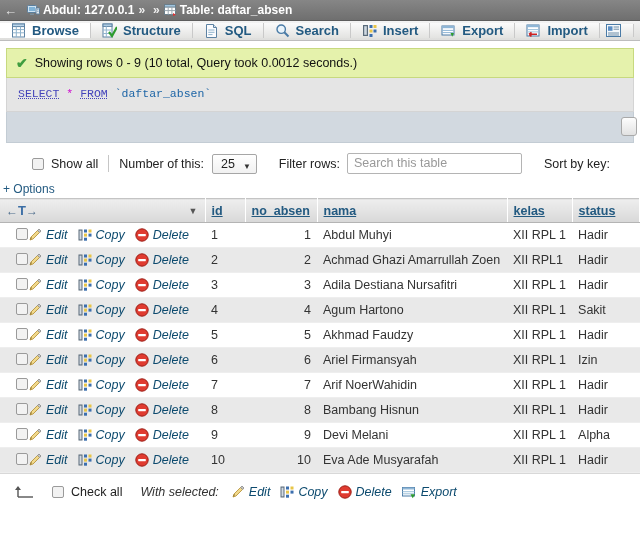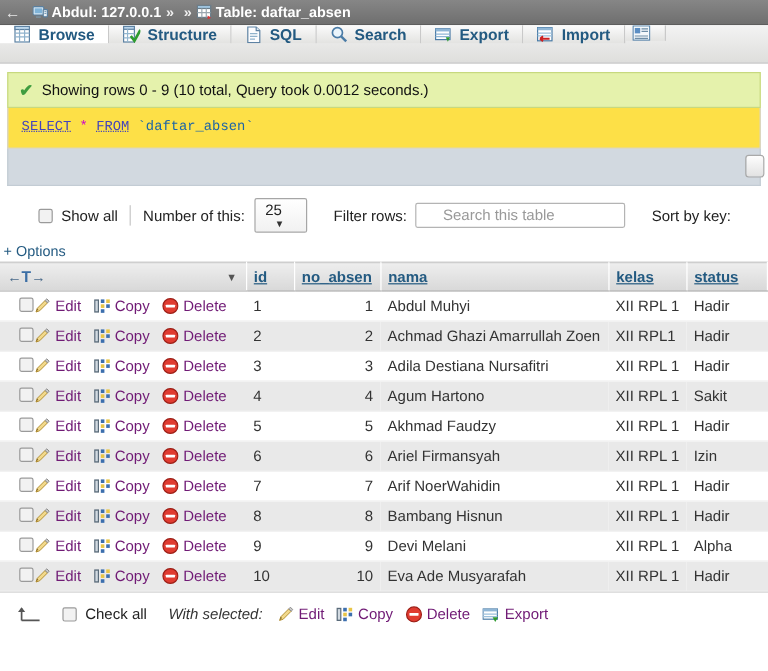--- a/index.html
+++ b/index.html
@@ -33,26 +33,26 @@
     font-weight: normal;
     line-height: 1;
   }
   #topbar .crumb { display: flex; align-items: center; white-space: nowrap; }
   #topbar .sep { margin: 0 4px; color: #efefef; font-weight: bold; }
 
   .mini-icon { display: inline-block; margin-right: 3px; vertical-align: middle; }
 
   
   #tabbar {
-    height: 32px;
+    height: 20px;
     background: #e5e5e5;
     background: linear-gradient(to bottom,#f3f3f3 0%, #dededc 100%);
     border-bottom: 1px solid #bdbdbd;
     display: flex;
-    align-items: flex-start;
+    align-items: center;
     overflow: hidden;
   }
   .tab {
     display: flex; align-items: center;
     padding: 0 11px;
     border-right: 1px solid #c9c9c9;
     color: #235a81;
     font-size: 13px;
     font-weight: bold;
     white-space: nowrap;
@@ -74,21 +74,21 @@
     padding: 7px 9px;
     font-size: 12.5px;
     display: flex; align-items: center;
     color: #111;
   }
   #successbox .chk {
     color: #3f9d3f; font-size: 14px; font-weight: bold;
     margin-right: 7px; line-height: 1;
   }
   #sqlbox {
-    background: #fde047;
+    background: #e5e5e5;
     border: 1px solid #d4d4d4;
     border-top: none;
     padding: 9px 11px 11px 11px;
     font-family: "Liberation Mono", monospace;
     font-size: 11.5px;
   }
   .kw { color: #4444bb; text-decoration: underline; text-decoration-style: dotted; }
   .star { color: #cc00cc; }
   .tbl { color: #1d65a6; }
 
@@ -126,36 +126,35 @@
   #controls .lbl { margin-left: 7px; }
   #controls .vbar {
     width: 1px; height: 17px; background: #c6c6c6;
     margin: 0 10px;
   }
   .selectbox {
     border: 1px solid #a6a6a6;
     background: linear-gradient(to bottom,#fff,#f1f1f1);
     border-radius: 2px;
     padding: 2px 5px 2px 8px;
-    display: flex; align-items: flex-start;
+    display: flex; align-items: flex-end;
     min-width: 44px;
     justify-content: space-between;
     margin-left: 8px;
     font-size: 12.5px;
-    flex-direction: column;
   }
   .selectbox .caret { font-size: 8px; margin-left: 8px; color: #333; }
   .textbox {
     border: 1px solid #b4b4b4;
     background: #fff;
     border-radius: 2px;
     height: 21px;
     width: 175px;
     margin-left: 7px;
-    padding: 0 22px;
+    padding: 0 6px;
     font-size: 12.5px;
     color: #999;
     line-height: 19px;
   }
   .spacer-lg { width: 22px; }
 
   #optionsline {
     padding-left: 3px;
     font-size: 12px;
     color: #235a81;
@@ -205,22 +204,23 @@
     height: 25px;
     vertical-align: middle;
   }
   tr.odd td  { background: #ffffff; }
   tr.even td { background: #e9e9e9; }
 
   td.acts { padding-left: 8px; }
   .actwrap { display: flex; align-items: center; gap: 0; }
   .act {
     display: inline-flex; align-items: center;
-    color: #701a75; cursor: pointer; margin-right: 10px;
+    color: #0c4a6e; cursor: pointer; margin-right: 10px;
     text-decoration: none;
+    font-style: italic;
   }
   .act:last-child { margin-right: 0; }
   .act .ai { margin-right: 4px; display: flex; align-items: center; }
   .cb-cell { width: 22px; text-align: center; padding-left: 10px !important; }
   td.num { text-align: right; color: #333; }
   td.idnum { text-align: left; padding-left: 8px; }
 
   
   #bottombar {
     display: flex; align-items: center;
@@ -326,20 +326,34 @@
   <div class="tab">
     <span class="tab-ico">
       <svg width="15" height="15" viewBox="0 0 15 15">
         <circle cx="6.2" cy="6.2" r="4.2" fill="#eaf4fb" stroke="#4a7ba6" stroke-width="1.4"></circle>
         <line x1="9.3" y1="9.3" x2="13.5" y2="13.5" stroke="#4a7ba6" stroke-width="2"></line>
       </svg>
     </span>
     <span>Search</span>
   </div>
 
+  <div class="tab">
+    <span class="tab-ico">
+      <svg width="15" height="15" viewBox="0 0 15 15">
+        <rect x="1" y="2" width="5" height="11" fill="#5a6b7a"></rect>
+        <rect x="2.2" y="3.2" width="2.6" height="8.6" fill="#cfd8e0"></rect>
+        <rect x="7.5" y="2" width="3" height="3" fill="#3c6fae"></rect>
+        <rect x="11.5" y="2" width="3" height="3" fill="#e8c547"></rect>
+        <rect x="7.5" y="6.5" width="3" height="3" fill="#e8c547"></rect>
+        <rect x="11.5" y="6.5" width="3" height="3" fill="#3c6fae"></rect>
+        <rect x="7.5" y="11" width="3" height="3" fill="#3c6fae"></rect>
+      </svg>
+    </span>
+    <span>Insert</span>
+  </div>
 
   <div class="tab">
     <span class="tab-ico">
       <svg width="15" height="15" viewBox="0 0 15 15">
         <rect x="1" y="3" width="12" height="9" fill="#ffffff" stroke="#4a7ba6"></rect>
         <rect x="1" y="3" width="12" height="2.2" fill="#8fb6d6"></rect>
         <line x1="1" y1="7.4" x2="13" y2="7.4" stroke="#8fb6d6"></line>
         <line x1="1" y1="9.6" x2="13" y2="9.6" stroke="#8fb6d6"></line>
         <path d="M9.5 10 l3.5 0 l-1.8 3.8z" fill="#2e9b2e"></path>
       </svg>

